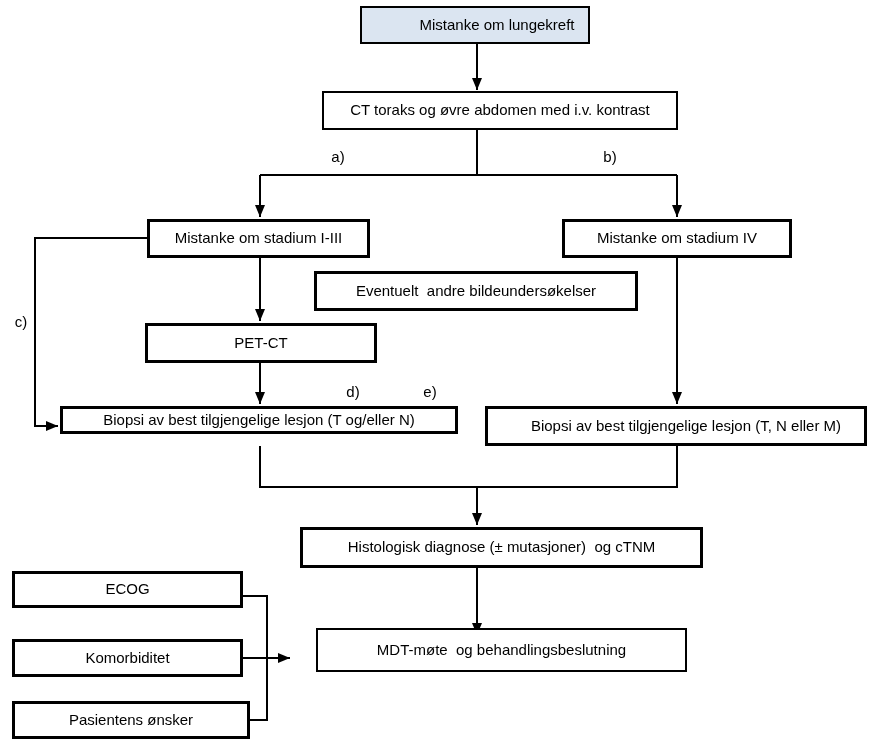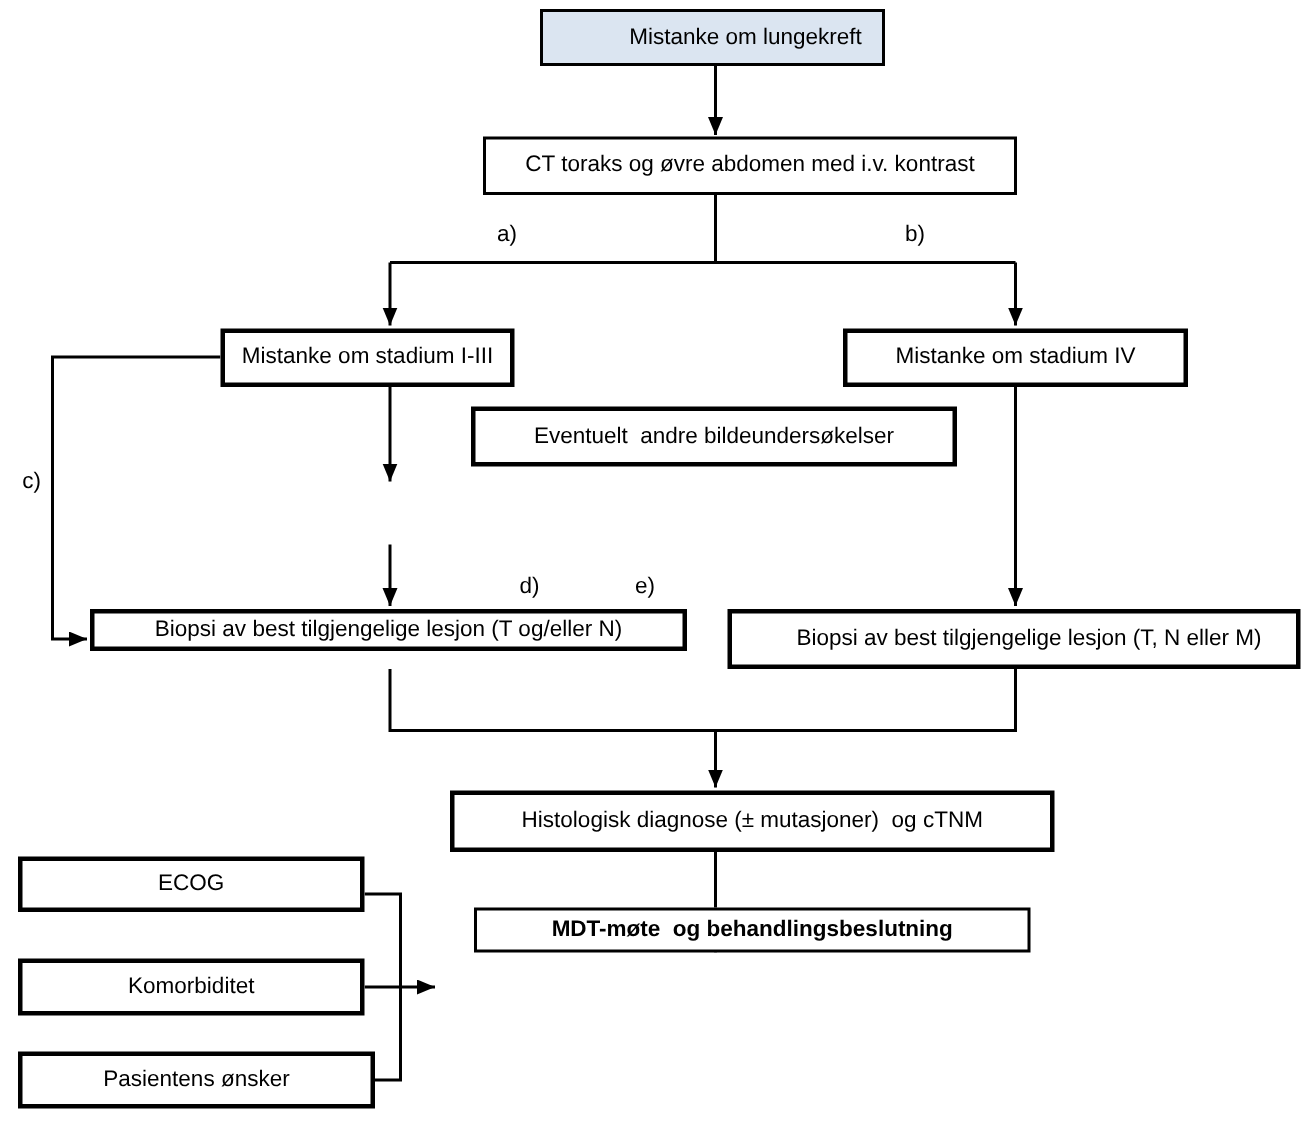--- a/index.html
+++ b/index.html
@@ -70,32 +70,35 @@
   </svg>
 
   <div class="node start" style="left: 360px; top: 6px; width: 230px; height: 38px; background-color: rgb(219, 229, 241);">
     <span>Mistanke om lungekreft</span>
   </div>
 
   <div class="node thin" style="left:298px; top:91px; width:356px; height:39px;">
     <span>CT toraks og øvre abdomen med i.v. kontrast</span>
   </div>
 
-  <div class="node" style="left:147px; top:219px; width:196px; height:39px;">
+  <div class="node" style="left:147px; top:219px; width:223px; height:39px;">
     <span>Mistanke om stadium I-III</span>
   </div>
 
   <div class="node" style="left:562px; top:219px; width:230px; height:39px;">
     <span>Mistanke om stadium IV</span>
   </div>
 
   <div class="node" style="left:314px; top:271px; width:324px; height:40px;">
     <span>Eventuelt  andre bildeundersøkelser</span>
   </div>
 
+  <div class="node" style="left:145px; top:323px; width:232px; height:40px;">
+    <span>PET-CT</span>
+  </div>
 
   <div class="node" style="left:60px; top:406px; width:398px; height:28px;">
     <span>Biopsi av best tilgjengelige lesjon (T og/eller N)</span>
   </div>
 
   <div class="node" style="left:485px; top:406px; width:382px; height:40px;padding-left:20px;">
     <span>Biopsi av best tilgjengelige lesjon (T, N eller M)</span>
   </div>
 
   <div class="node" style="left:275px; top:527px; width:403px; height:41px;margin-left:25px;">
@@ -107,21 +110,21 @@
   </div>
 
   <div class="node" style="left:12px; top:639px; width:231px; height:38px;">
     <span>Komorbiditet</span>
   </div>
 
   <div class="node" style="left:12px; top:701px; width:238px; height:38px;">
     <span>Pasientens ønsker</span>
   </div>
 
-  <div class="node thin" style="left:292px; top:605px; width:371px; height:30px;font-weight:bold;">
+  <div class="node thin" style="left:292px; top:628px; width:371px; height:44px;">
     <span>MDT-møte  og behandlingsbeslutning</span>
   </div>
 
   <span class="lbl" style="left:338px; top:156px;">a)</span>
   <span class="lbl" style="left:610px; top:156px;">b)</span>
   <span class="lbl" style="left:21px; top:321px;">c)</span>
   <span class="lbl" style="left:353px; top:391px;">d)</span>
   <span class="lbl" style="left:430px; top:391px;">e)</span>
 
 </div>

